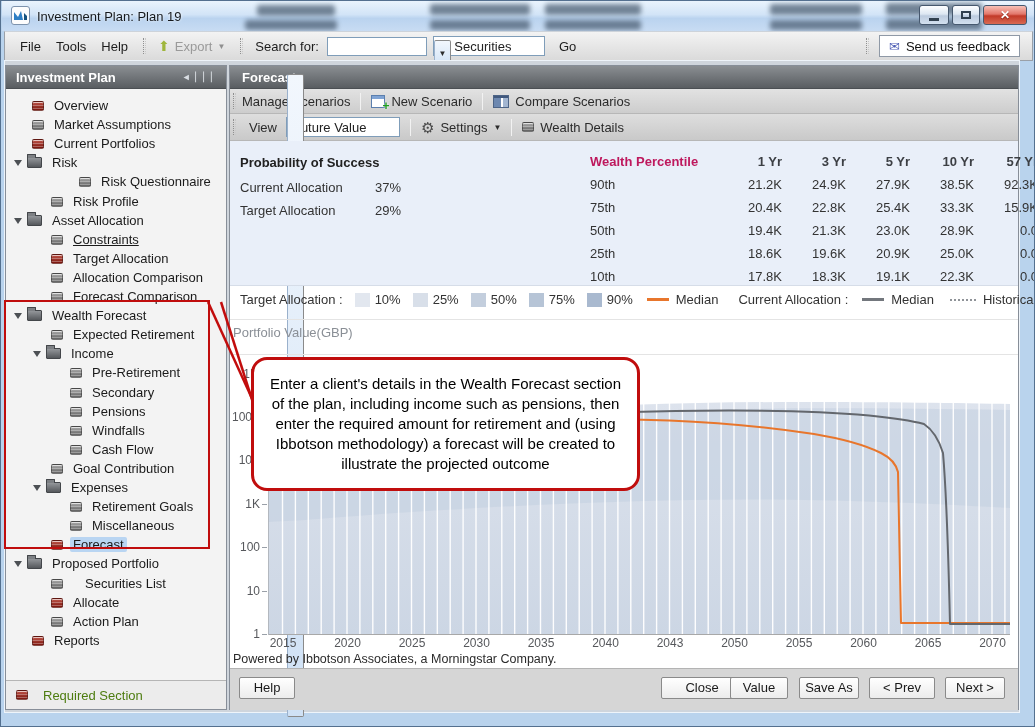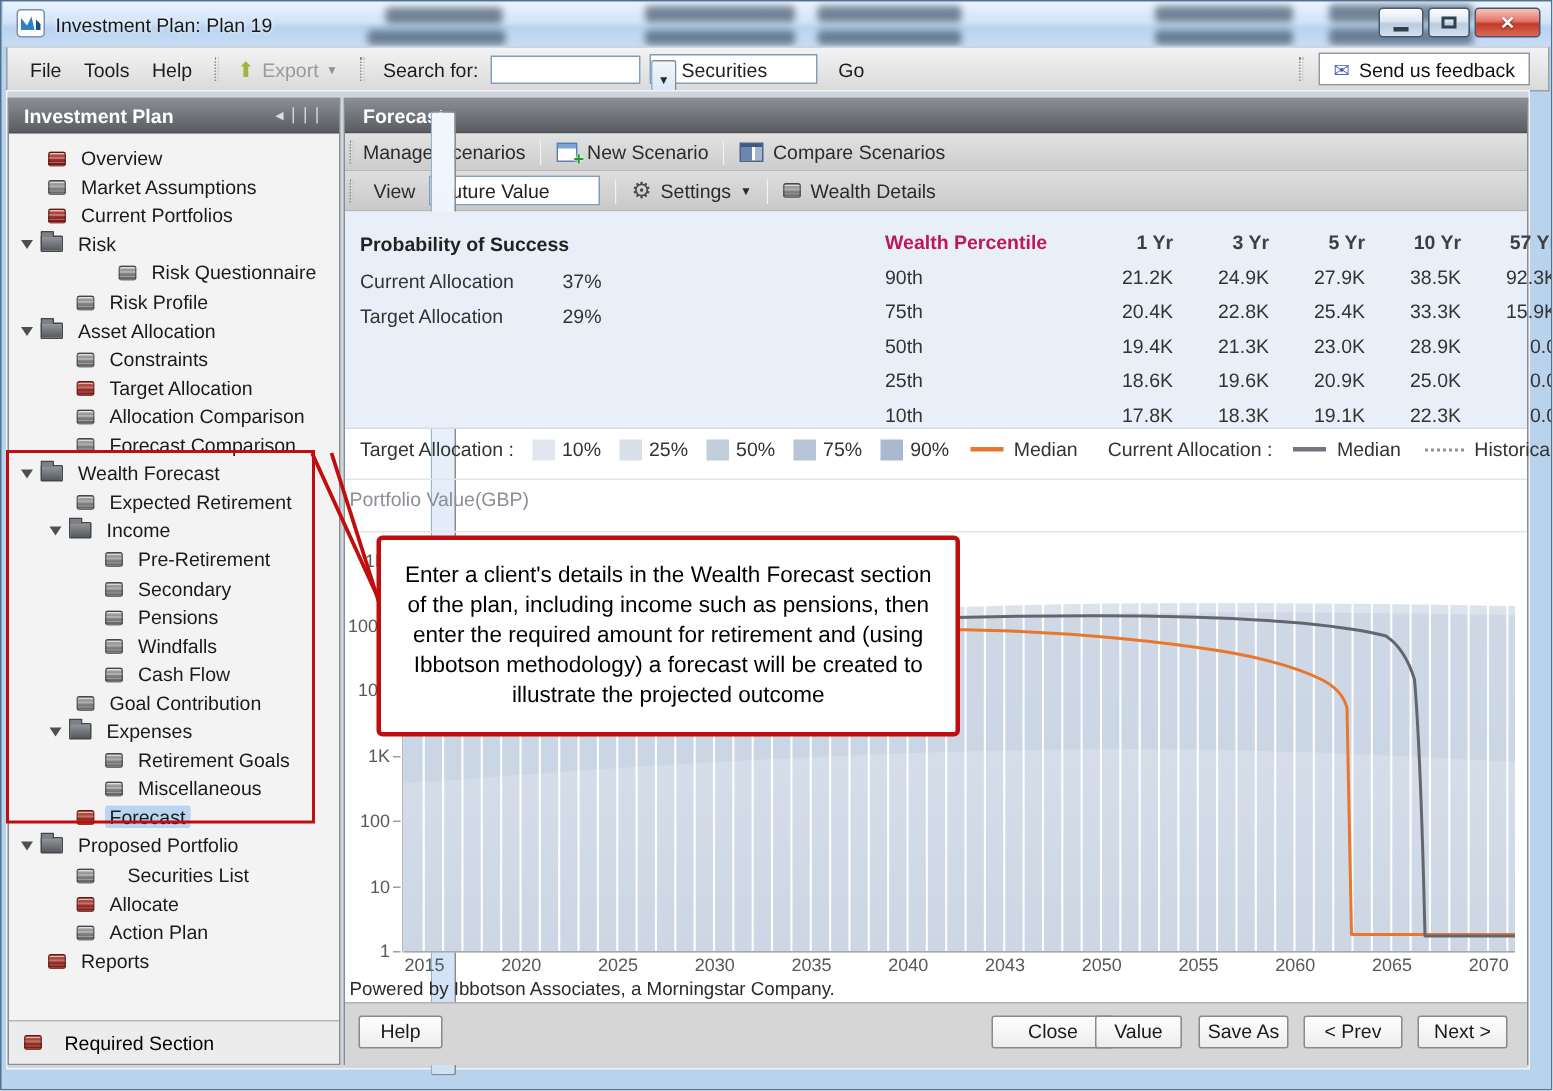--- a/index.html
+++ b/index.html
@@ -42,21 +42,21 @@
 .side-head .coll{margin-left:auto;margin-right:7px;color:#d9dee3;font-size:9px;letter-spacing:1px;font-weight:normal}
 .tree{position:absolute;left:0;top:24px;right:0;bottom:30px;overflow:hidden}
 .tree-row{position:absolute;height:19px;display:flex;align-items:center;font-size:13px;color:#1a1a1a;white-space:nowrap}
 .tree-row .lbl{padding:0 3px;border-radius:2px}
 .tree-row .lbl.sel{background:#b9d5f2}
 .tri{width:0;height:0;border-left:4.5px solid transparent;border-right:4.5px solid transparent;border-top:6px solid #4c5054;margin-right:5px}
 .doc{width:12px;height:10px;border-radius:2px;margin-right:7px;flex:none;border:1px solid rgba(60,20,15,.5);box-shadow:inset 0 1px 0 rgba(255,255,255,.5);background:repeating-linear-gradient(180deg,rgba(255,255,255,.3) 0 1px,transparent 1px 3px),linear-gradient(#c0564a,#7c150d)}
 .doc.gray{border-color:rgba(40,40,40,.5);background:repeating-linear-gradient(180deg,rgba(255,255,255,.3) 0 1px,transparent 1px 3px),linear-gradient(#ababab,#636363)}
 .folder{width:15px;height:11px;background:linear-gradient(#93969a,#55585c);border:1px solid #43464a;border-radius:1px;margin-right:7px;position:relative;flex:none}
 .folder:before{content:"";position:absolute;left:-1px;top:-4px;width:7px;height:3px;background:#7d8084;border:1px solid #43464a;border-bottom:none;border-radius:1px 1px 0 0}
-.side-foot{position:absolute;left:0;bottom:0;right:0;height:29px;background:#ececec;border-top:1px solid #b5b5b5;display:flex;align-items:center;padding-left:10px;font-size:13px;color:#000000;gap:8px}
+.side-foot{position:absolute;left:0;bottom:0;right:0;height:29px;background:#ececec;border-top:1px solid #b5b5b5;display:flex;align-items:center;padding-left:10px;font-size:13px;color:#4d7c0f;gap:8px}
 
 
 .main{position:absolute;left:224px;top:4px;width:790px;height:645px;background:#fff;border:1px solid #878e98}
 .main-head{height:23px;background:linear-gradient(#8a8e92,#595d61);color:#fff;font-weight:bold;font-size:13px;display:flex;align-items:center;padding-left:12px;border-bottom:1px solid #4b4f53}
 .tb1{height:25px;background:linear-gradient(#e2e2e2,#cdcdcd);border-bottom:1px solid #b7b7b7;display:flex;align-items:center;font-size:13px;color:#2b2b2b}
 .tb2{height:27px;background:linear-gradient(#dedede,#c9c9c9);border-bottom:1px solid #b7b7b7;display:flex;align-items:center;font-size:13px;color:#2b2b2b}
 .vsep{width:1px;height:17px;background:#a9a9a9;border-right:1px solid #f2f2f2;margin:0 10px}
 .tbtn{display:flex;align-items:center;gap:6px}
 .ico-table-plus{width:14px;height:13px;position:relative;background:#fff;border:1px solid #5b7fae;box-shadow:inset 0 3px 0 #7fa3d4}
 .ico-table-plus:after{content:"+";position:absolute;right:-5px;bottom:-6px;color:#1f9e1f;font-weight:bold;font-size:12px;text-shadow:0 0 2px #fff}
@@ -83,21 +83,21 @@
 .yaxis{position:absolute;left:38px;top:8px;width:1px;height:269px;background:#b3b8bf}
 #plot{position:absolute;left:39px;top:0}
 .xtick{position:absolute;top:278px;width:44px;text-align:center;font-size:12px;color:#56585c}
 .powered{position:absolute;left:3px;top:586px;font-size:12.5px;color:#2b2b2b}
 .btnbar{position:absolute;left:0;top:602px;width:100%;height:42px;background:#d6d6d6;border-top:1px solid #b3b3b3}
 .btn{position:absolute;top:8px;height:22px;background:linear-gradient(#ffffff,#ececec);border:1px solid #8a8a8a;border-radius:2px;font-size:13px;color:#1a1a1a;text-align:center;line-height:20px}
 
 
 .redbox{position:absolute;left:3px;top:299px;width:206px;height:249px;border:2px solid #c00d0d;z-index:24}
 .conn{position:absolute;left:193px;top:295px;z-index:23}
-.callout{position:absolute;left:250px;top:356px;width:389px;height:134px;background:#fff;border:3px solid #c00d0d;border-radius:4px;z-index:26;display:flex;align-items:center;justify-content:flex-end;text-align:center;font-size:15px;line-height:1.34;color:#000;padding:2px 12px}
+.callout{position:absolute;left:250px;top:356px;width:389px;height:134px;background:#fff;border:3px solid #c00d0d;border-radius:16px;z-index:26;display:flex;align-items:center;justify-content:flex-end;text-align:center;font-size:15px;line-height:1.34;color:#000;padding:2px 12px}
 </style>
 </head>
 <body>
 
 <div class="screen">
 
   <div class="titlebar">
     <div id="blob-layer">
         <div class="blob" style="left: 255px; top: 4px; width: 78px; height: 11px;"></div>
         <div class="blob" style="left: 428px; top: 3px; width: 100px; height: 11px;"></div>
@@ -186,21 +186,21 @@
           </div>
           <div class="tree-row" style="top: 102px; left: 45px;">
             <span class="doc gray"></span>
             <span class="lbl">Risk Profile</span>
           </div>
           <div class="tree-row" style="top: 121px; left: 8px;">
             <span class="tri"></span>
             <span class="folder"></span>
             <span class="lbl">Asset Allocation</span>
           </div>
-          <div class="tree-row" style="top: 140px; left: 45px;">
+          <div class="tree-row" style="top: 140px; left: 45px; text-decoration: underline;">
             <span class="doc gray"></span>
             <span class="lbl">Constraints</span>
           </div>
           <div class="tree-row" style="top: 159px; left: 45px;">
             <span class="doc"></span>
             <span class="lbl">Target Allocation</span>
           </div>
           <div class="tree-row" style="top: 178px; left: 45px;">
             <span class="doc gray"></span>
             <span class="lbl">Allocation Comparison</span>

